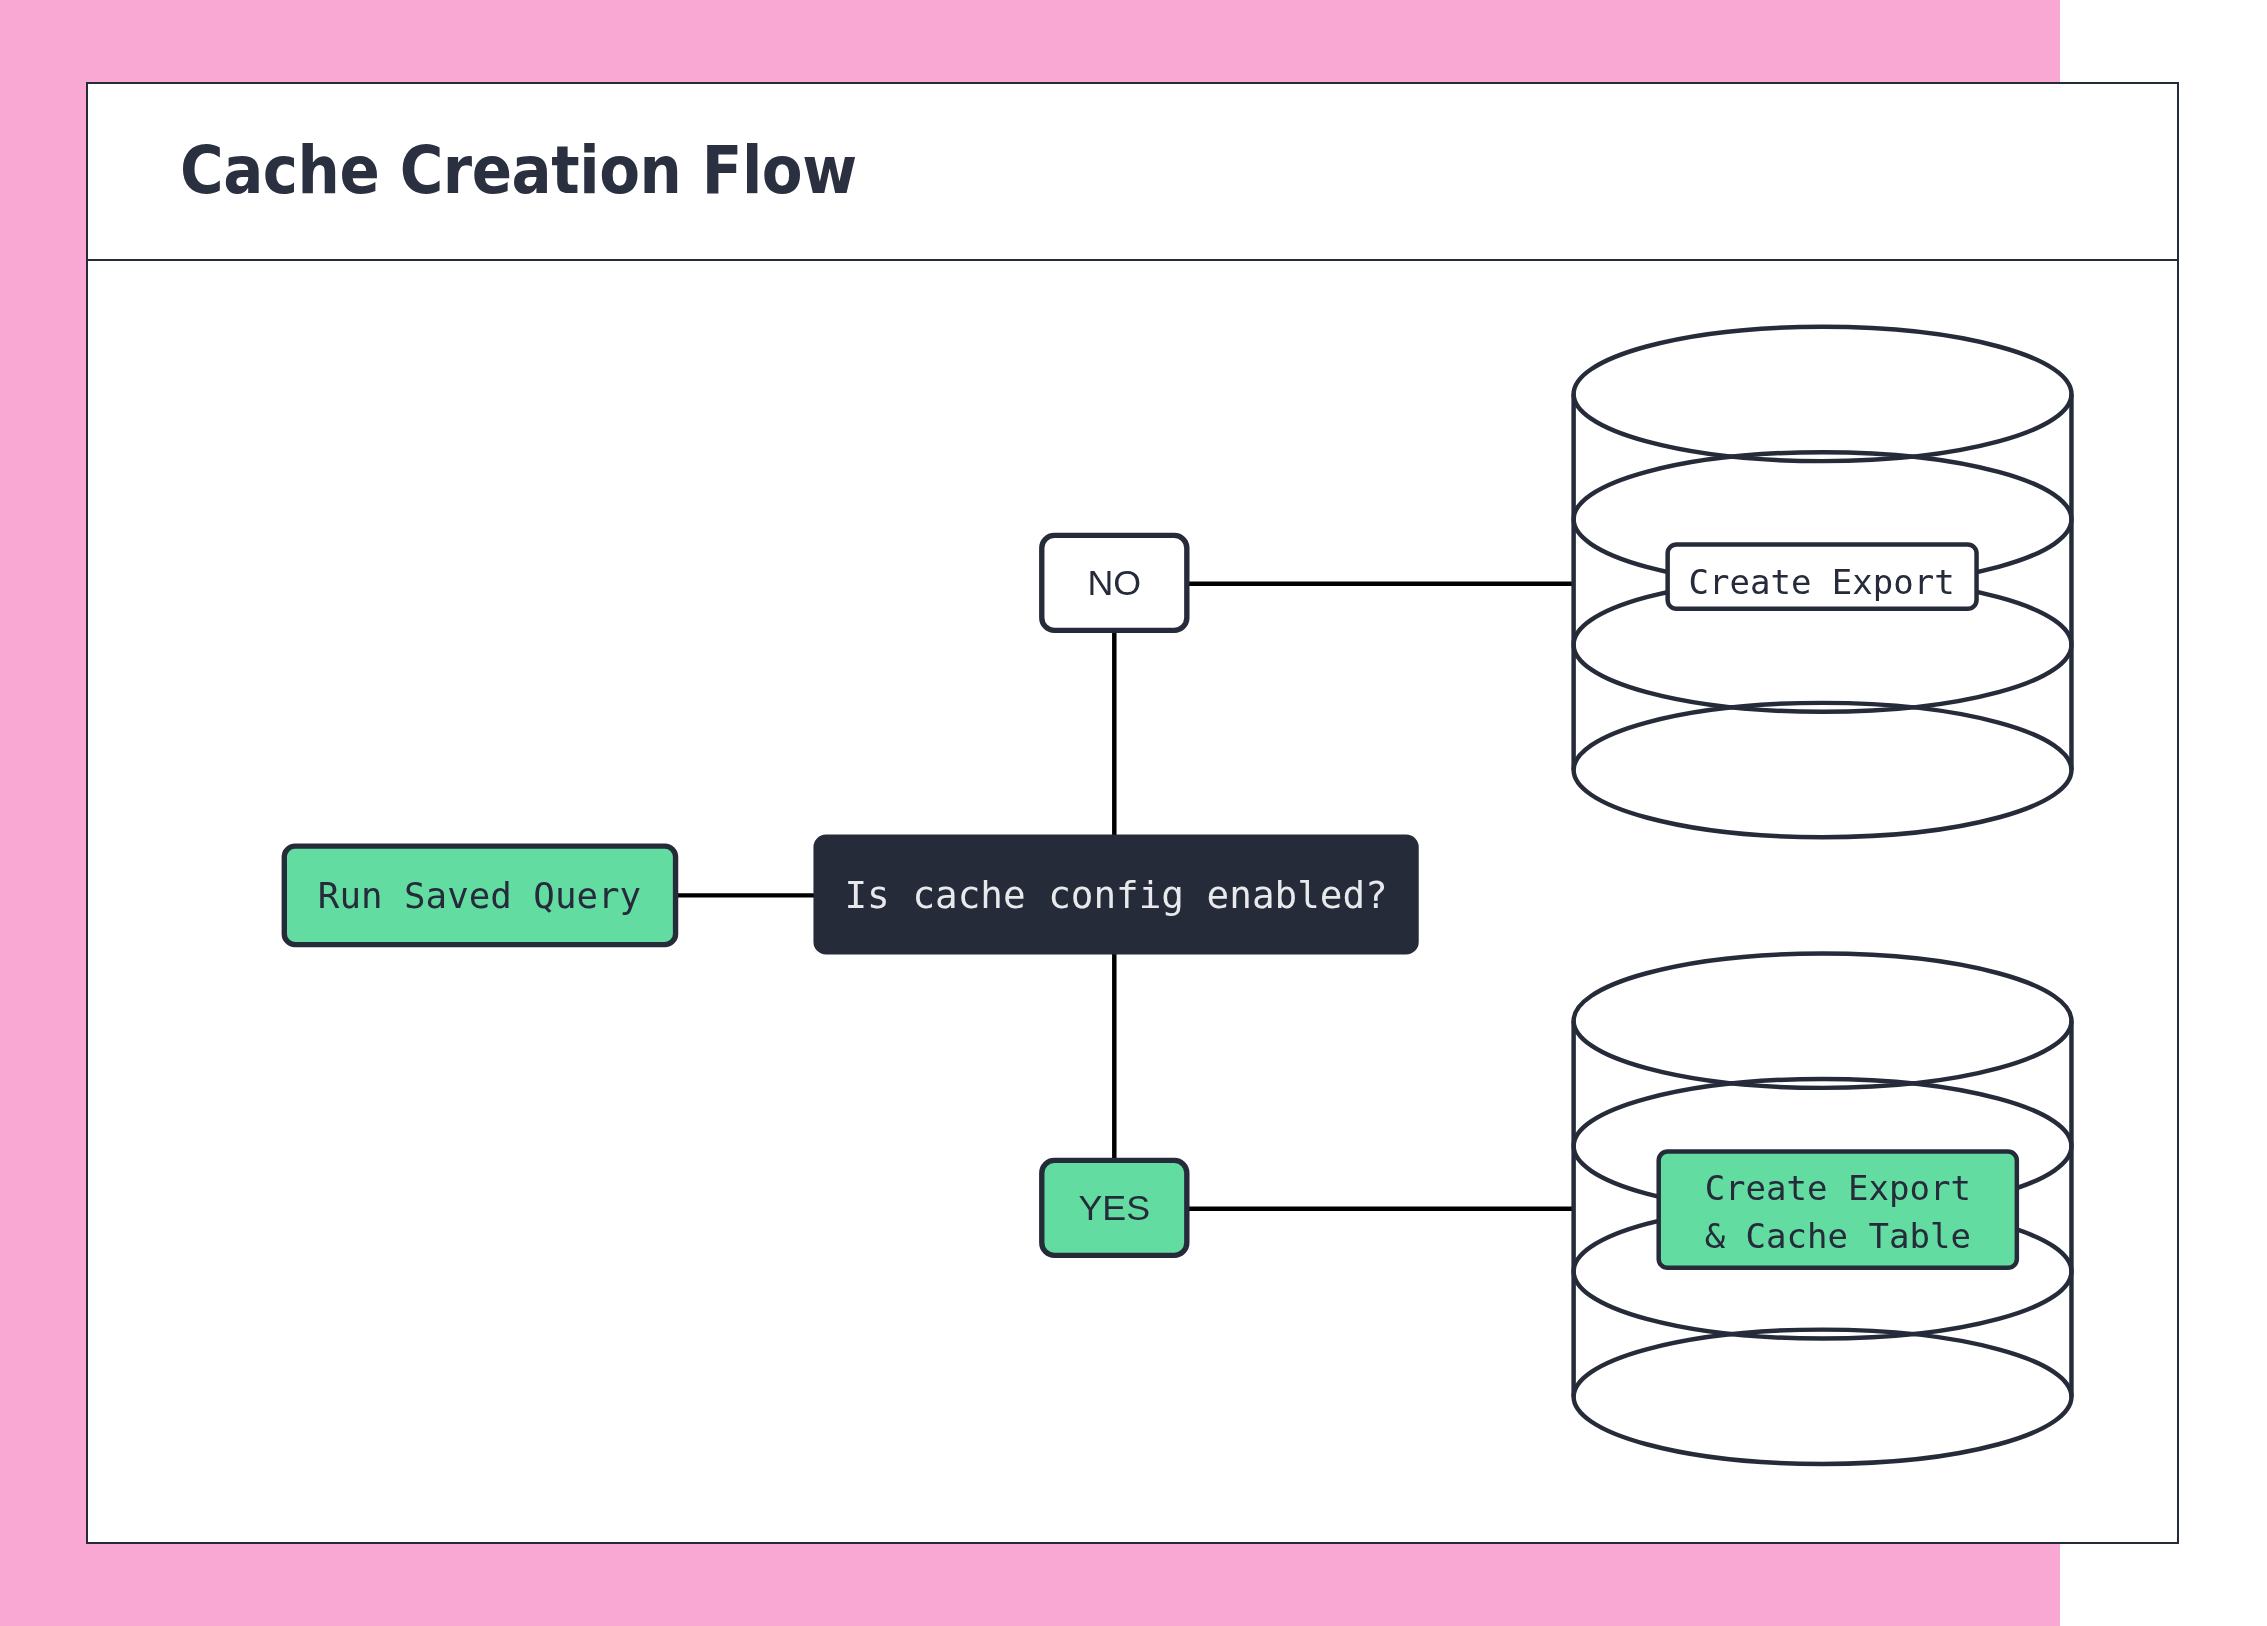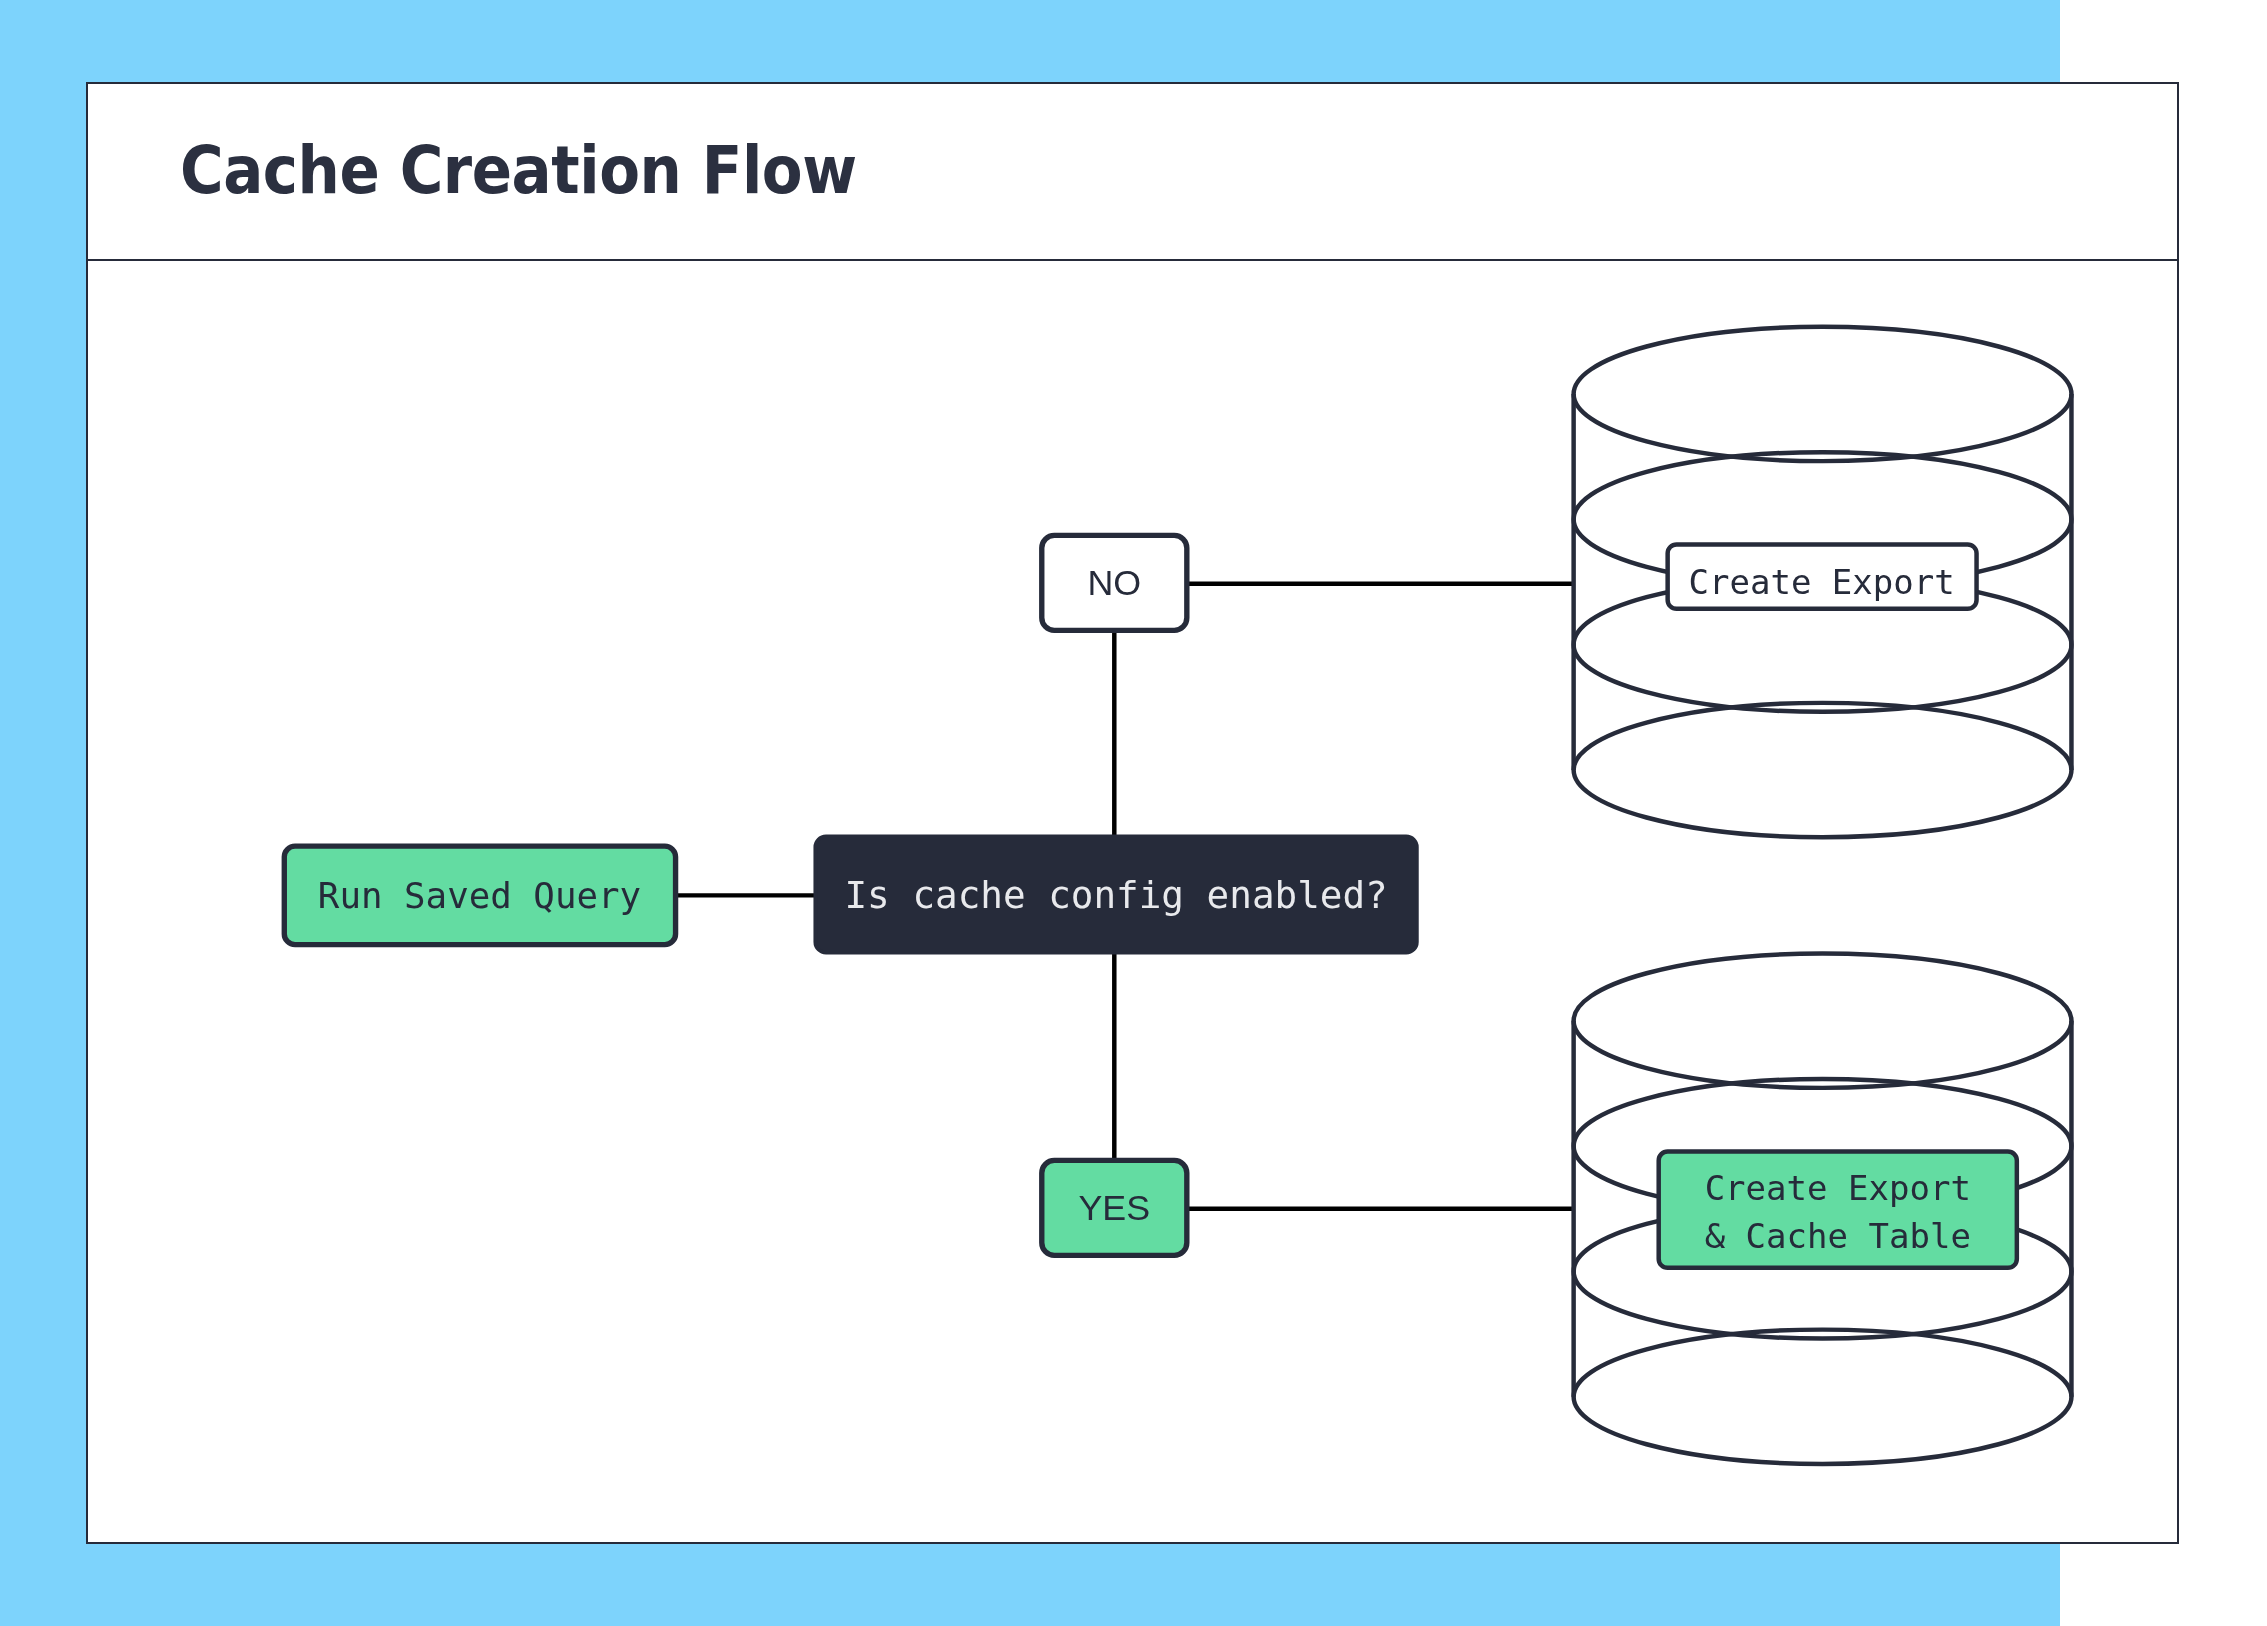--- a/index.html
+++ b/index.html
@@ -10,21 +10,21 @@
   body {
     width: 2268px;
     height: 1626px;
     font-family: "Liberation Sans", sans-serif;
     overflow: hidden;
   }
   #canvas {
     position: relative;
     width: 2060px;
     height: 1626px;
-    background: #7dd3fc;
+    background: #f9a8d4;
   }
   .frame-outer {
     position: absolute;
     left: 86px;
     top: 82px;
     width: 2093px;
     height: 1462px;
     border: 2.7px solid #262b3a;
     box-sizing: border-box;
     background: #ffffff;

